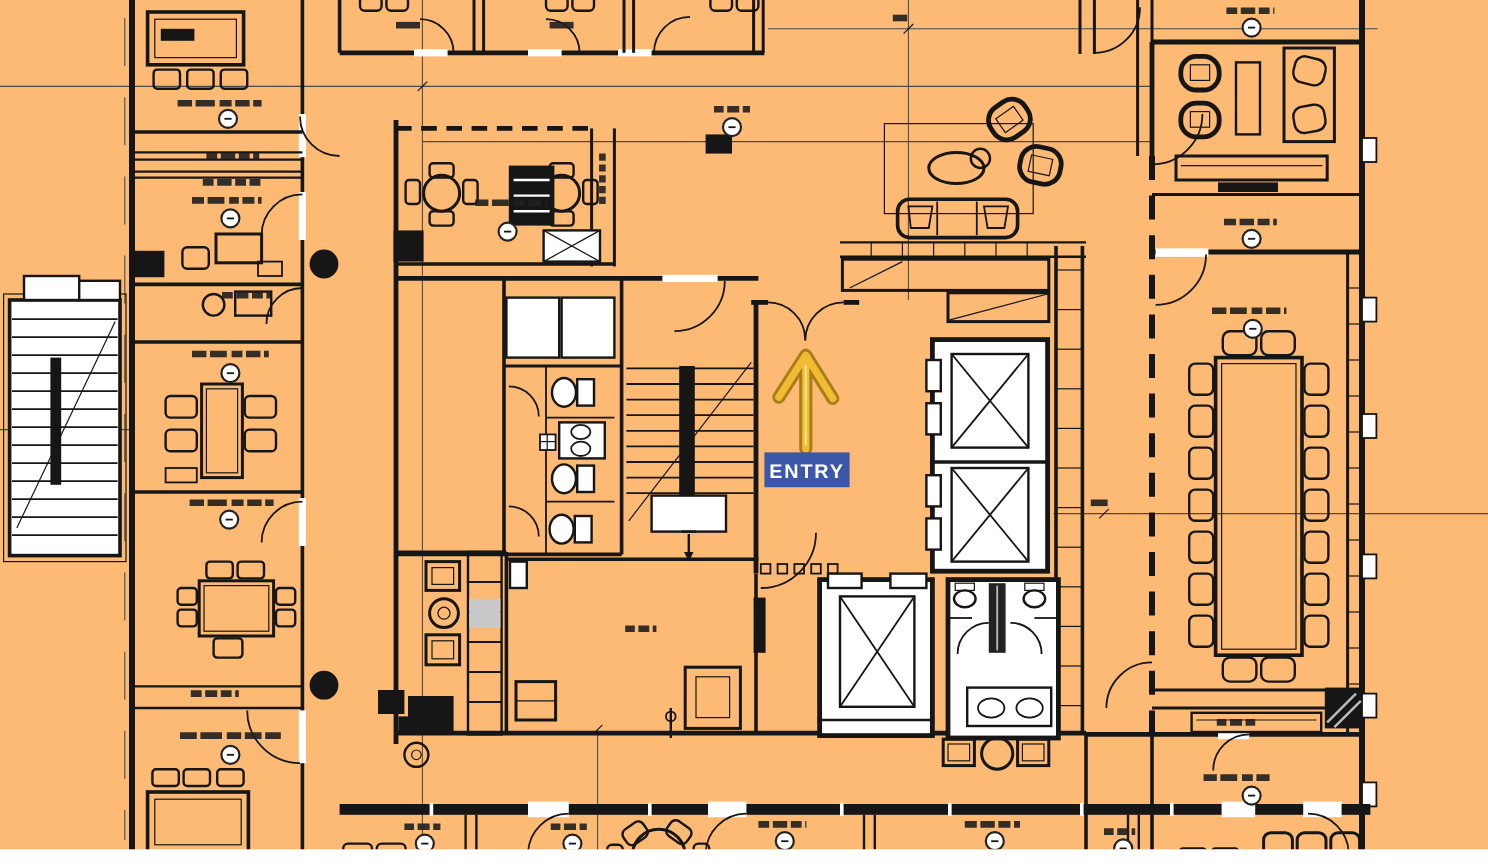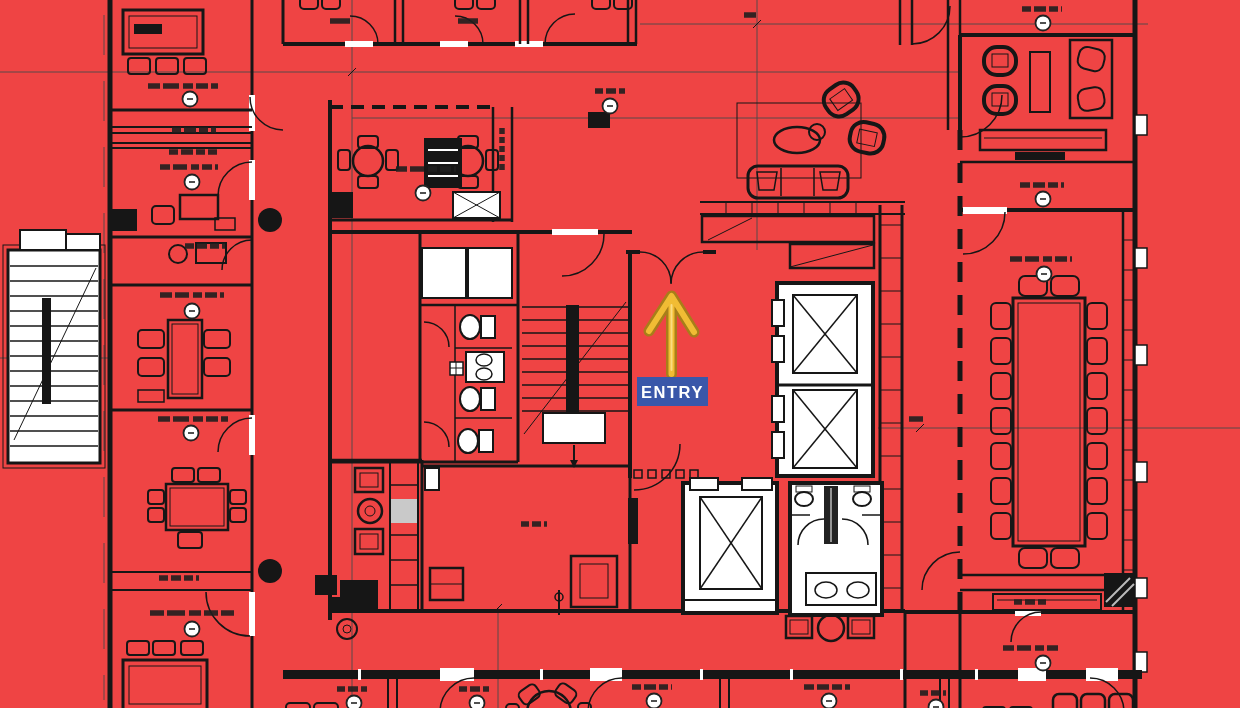--- a/index.html
+++ b/index.html
@@ -1,16 +1,16 @@
 <!DOCTYPE html>
 <html><head>
 <meta charset="utf-8">
 <style>
   html,body{margin:0;padding:0;background:#fff}
-  .stage{position:relative;width:1240px;height:708px;background:#ef4444;overflow:hidden}
+  .stage{position:relative;width:1240px;height:708px;background:#fdba74;overflow:hidden}
   svg{position:absolute;left:0;top:0;filter:blur(0.35px)}
   .l{fill:none;stroke:#161616}
   .w5{stroke-width:5}.w4{stroke-width:4}.w3{stroke-width:3}.w25{stroke-width:2.5}
   .w2{stroke-width:2}.w15{stroke-width:1.5}.w1{stroke-width:1}
   .thin{fill:none;stroke:#4a4a4a;stroke-width:0.9}
   .blk{fill:#161616;stroke:none}
   .wht{fill:#ffffff}
   .smudge{fill:none;stroke:#1f1f1f;stroke-width:5.5;opacity:.9}
   .tag{fill:#fff;stroke:#222;stroke-width:1.8}
   .entry-text{fill:#fff;font:bold 16.5px "Liberation Sans",sans-serif;letter-spacing:1.5px;text-anchor:middle}

